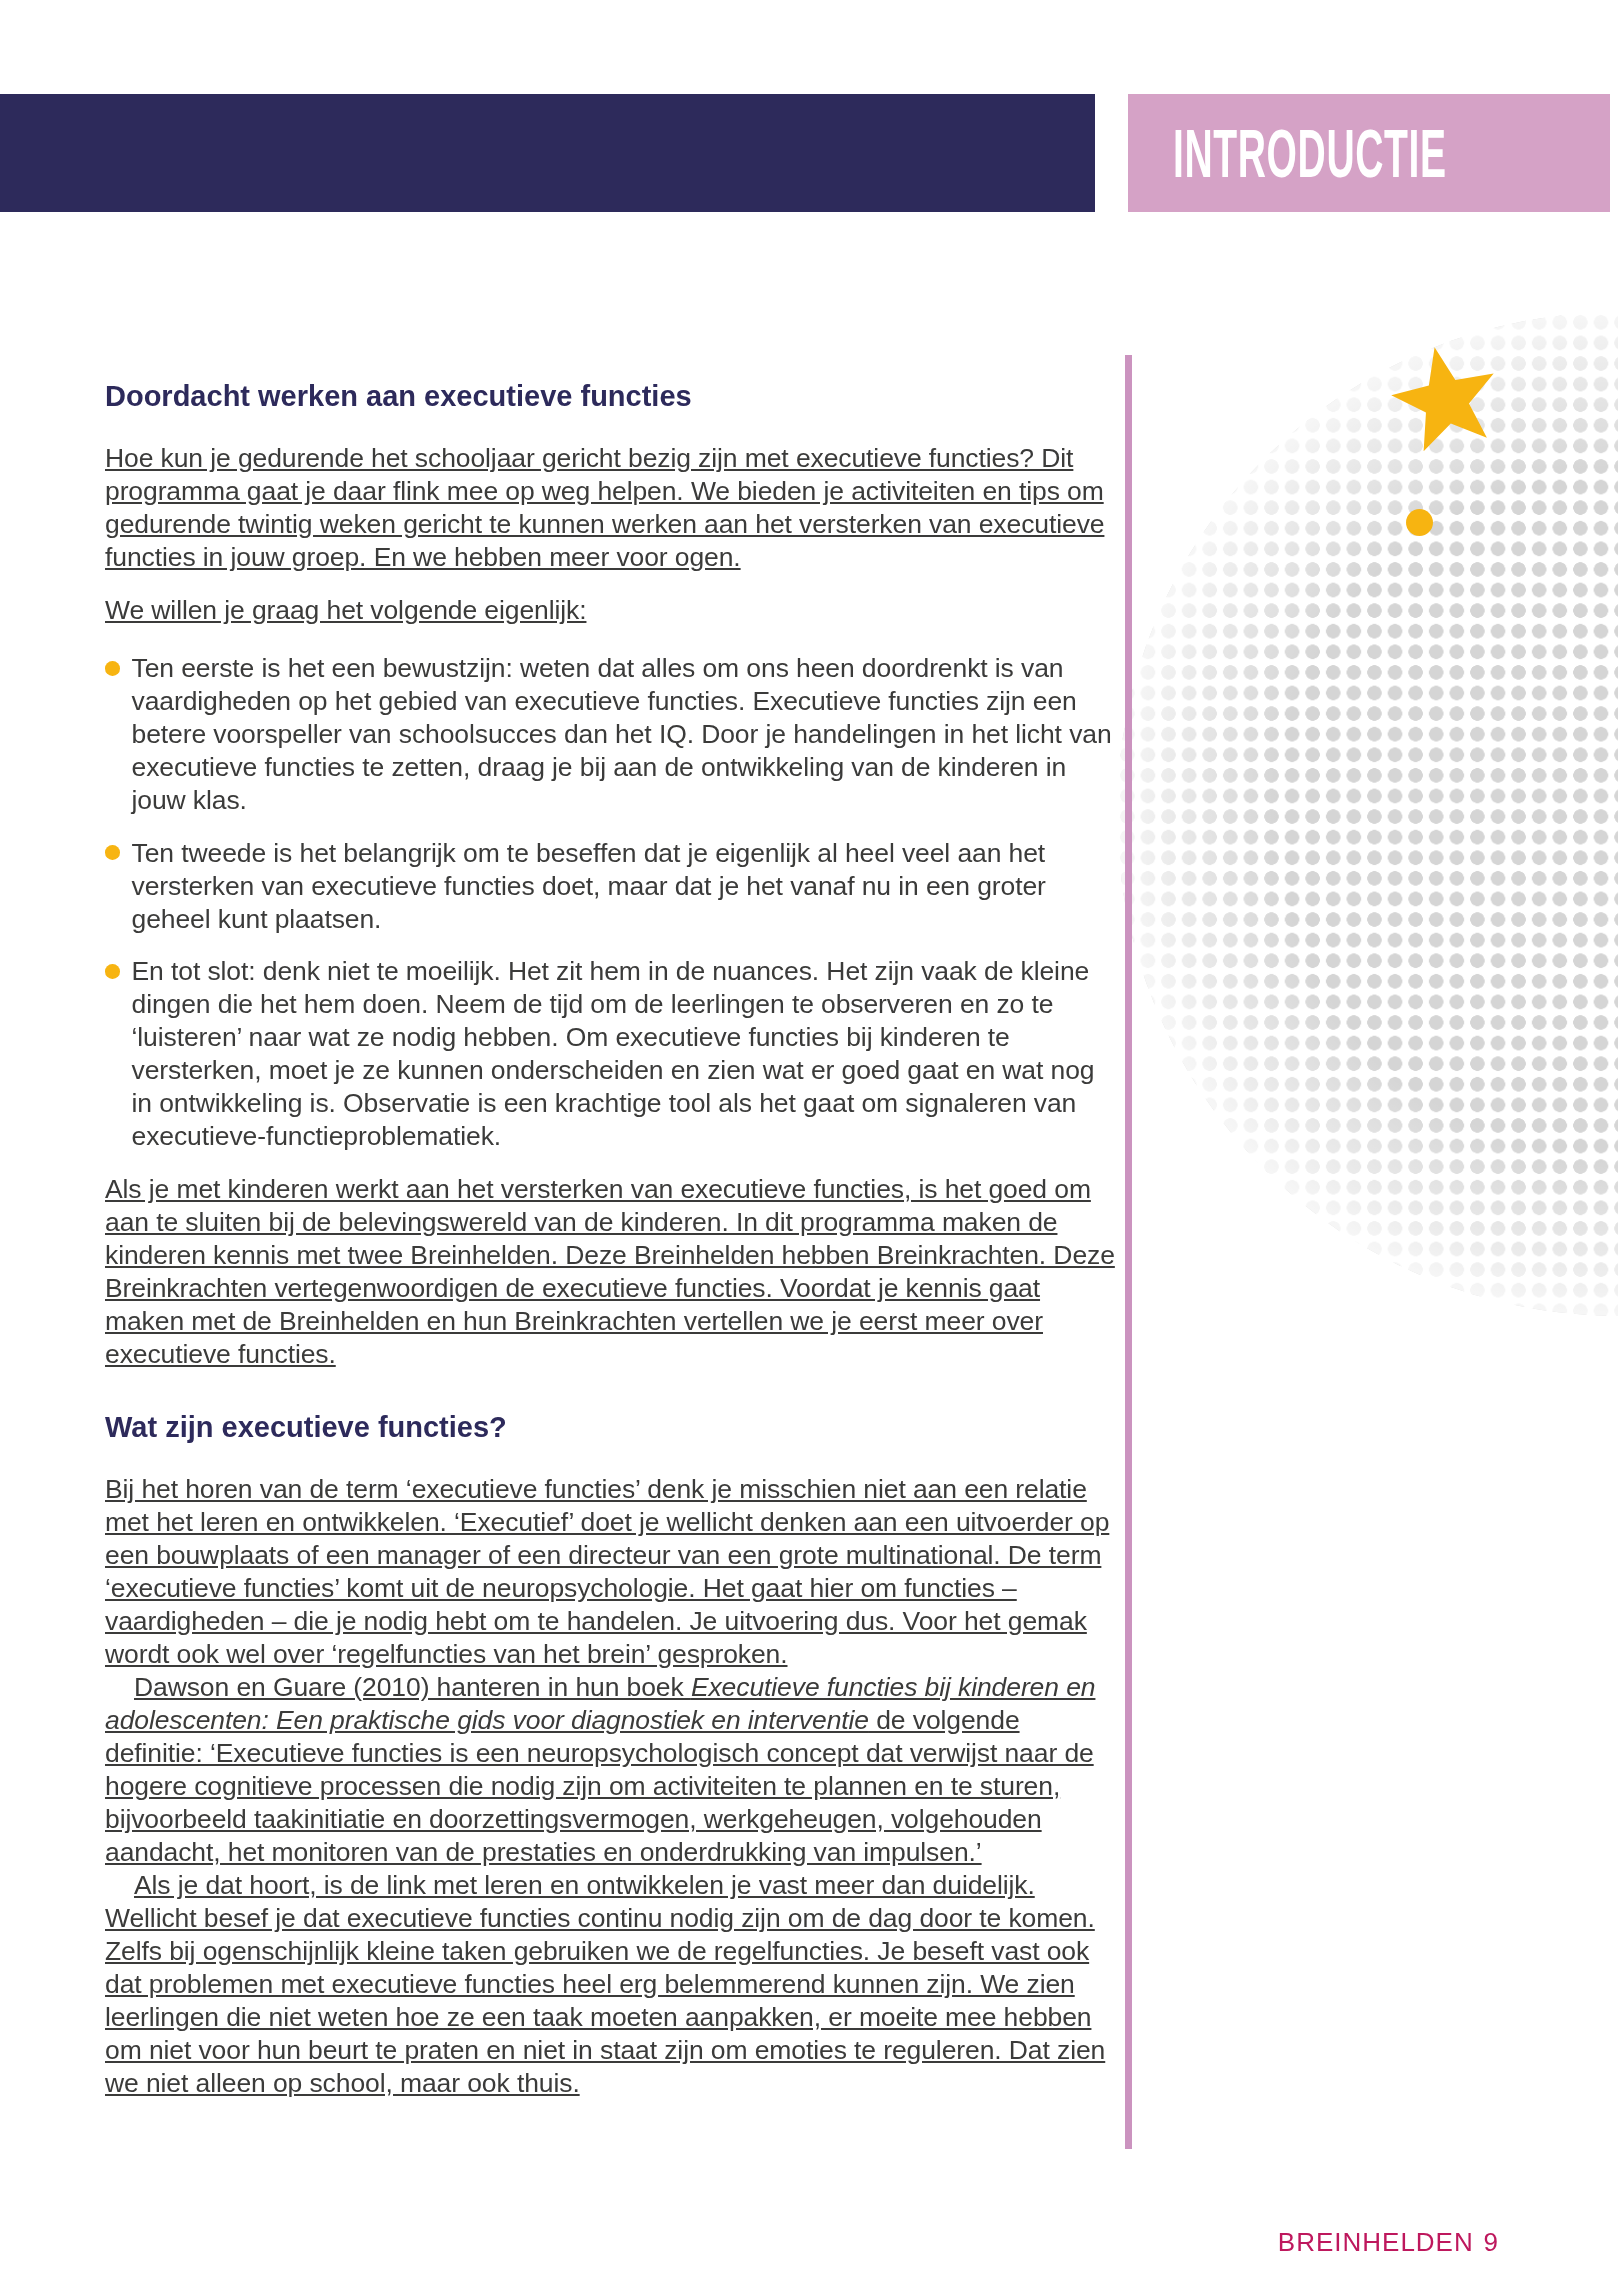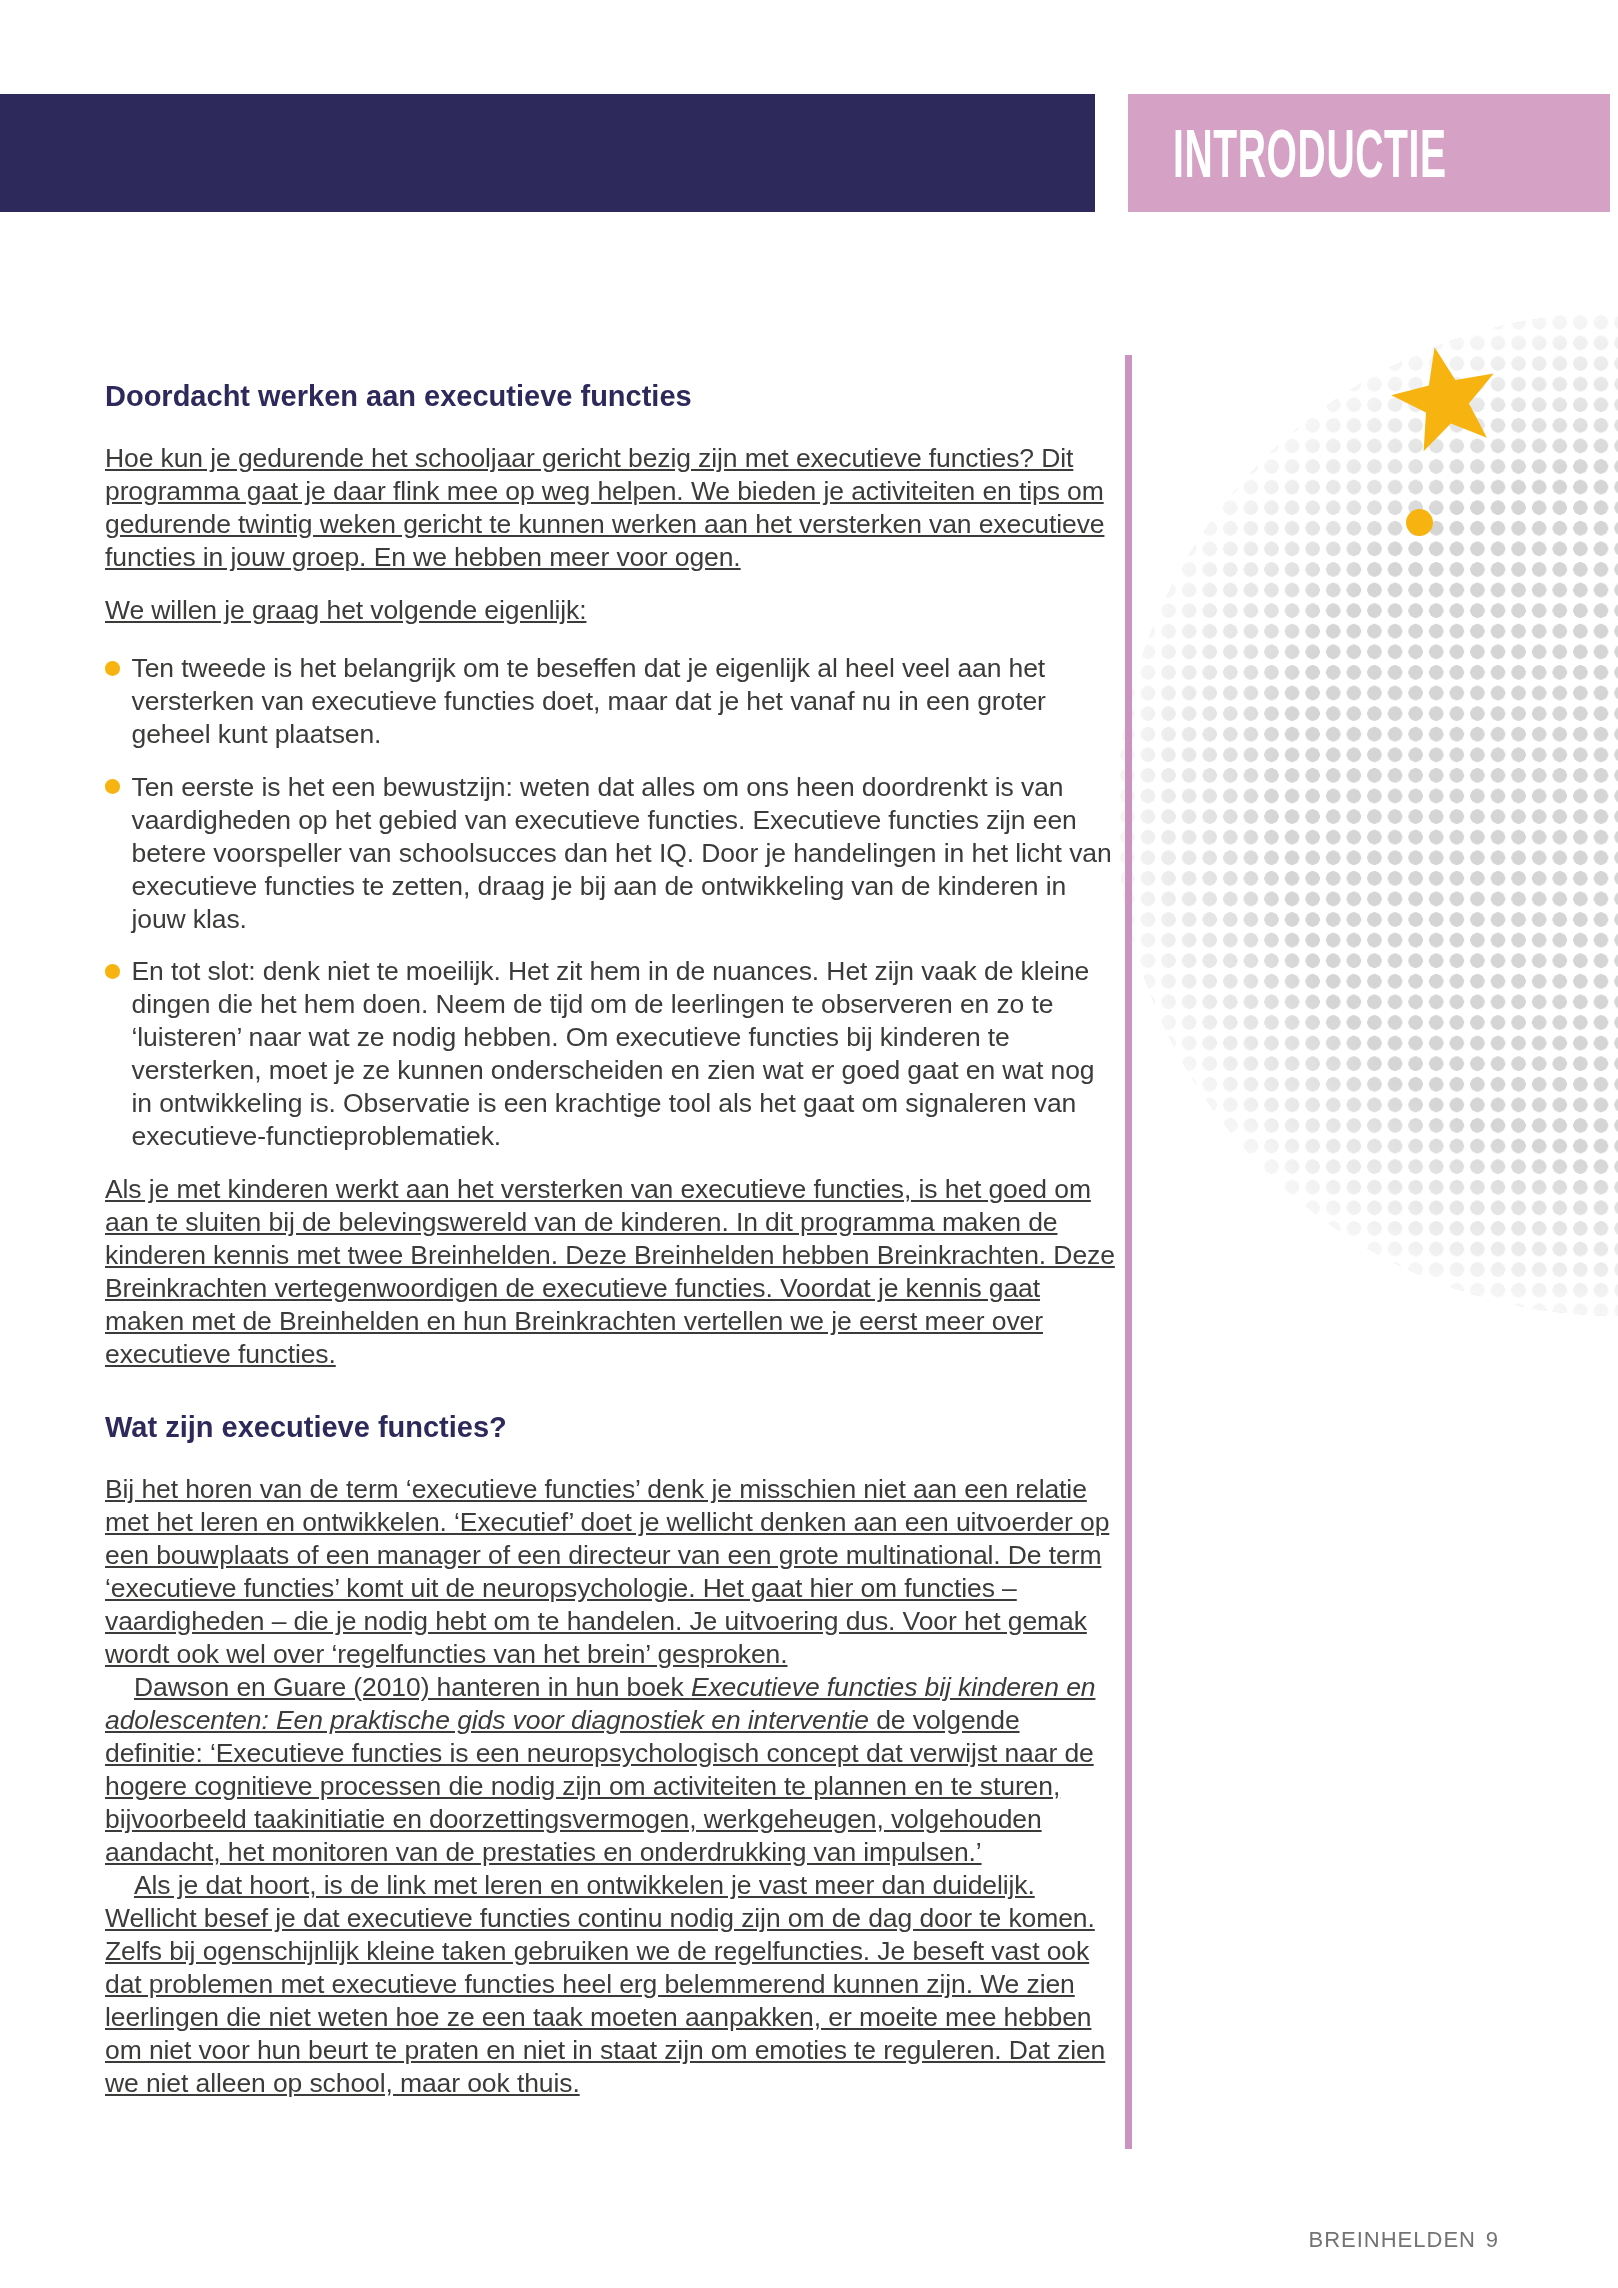--- a/index.html
+++ b/index.html
@@ -132,23 +132,23 @@
     width: 14.7px; height: 14.7px;
     border-radius: 50%;
     background: var(--yellow);
   }
   .content em { font-style: italic; }
 
   
   .footer {
     position: absolute;
     top: 2227px; right: 119px;
-    font-size: 22px;
+    font-size: 26px;
     letter-spacing: 1px;
-    color: #737373;
+    color: #be185d;
     white-space: nowrap;
   }
   .footer .pagenum { margin-left: 9.8px; }
 </style>
 </head>
 <body>
 
 <div class="page">
 
   <div class="header-bar"></div>
@@ -169,30 +169,30 @@
 
   <div class="content">
 
     <h1>Doordacht werken aan executieve functies</h1>
 
     <p>Hoe kun je gedurende het schooljaar gericht bezig zijn met executieve functies? Dit programma gaat je daar flink mee op weg helpen. We bieden je activiteiten en tips om gedurende twintig weken gericht te kunnen werken aan het versterken van executieve functies in jouw groep. En we hebben meer voor ogen.</p>
 
     <p class="lead">We willen je graag het volgende eigenlijk:</p>
 
     <ul class="bullet-list">
+      <li>
+        <span class="bdot"></span>
+        <span>Ten eerste is het een bewustzijn: weten dat alles om ons heen doordrenkt is van vaardigheden op het gebied van executieve functies. Executieve functies zijn een betere voorspeller van schoolsucces dan het IQ. Door je handelingen in het licht van executieve functies te zetten, draag je bij aan de ontwikkeling van de kinderen in jouw klas.</span>
+      </li>
       <li>
         <span class="bdot"></span>
         <span>Ten tweede is het belangrijk om te beseffen dat je eigenlijk al heel veel aan het versterken van executieve functies doet, maar dat je het vanaf nu in een groter geheel kunt plaatsen.</span>
       </li>
       <li>
         <span class="bdot"></span>
-        <span>Ten eerste is het een bewustzijn: weten dat alles om ons heen doordrenkt is van vaardigheden op het gebied van executieve functies. Executieve functies zijn een betere voorspeller van schoolsucces dan het IQ. Door je handelingen in het licht van executieve functies te zetten, draag je bij aan de ontwikkeling van de kinderen in jouw klas.</span>
-      </li>
-      <li>
-        <span class="bdot"></span>
         <span>En tot slot: denk niet te moeilijk. Het zit hem in de nuances. Het zijn vaak de kleine dingen die het hem doen. Neem de tijd om de leerlingen te observeren en zo te ‘luisteren’ naar wat ze nodig hebben. Om executieve functies bij kinderen te versterken, moet je ze kunnen onderscheiden en zien wat er goed gaat en wat nog in ontwikkeling is. Observatie is een krachtige tool als het gaat om signaleren van executieve-functieproblematiek.</span>
       </li>
     </ul>
 
     <p>Als je met kinderen werkt aan het versterken van executieve functies, is het goed om aan te sluiten bij de belevingswereld van de kinderen. In dit programma maken de kinderen kennis met twee Breinhelden. Deze Breinhelden hebben Breinkrachten. Deze Breinkrachten vertegenwoordigen de executieve functies. Voordat je kennis gaat maken met de Breinhelden en hun Breinkrachten vertellen we je eerst meer over executieve functies.</p>
 
     <h2>Wat zijn executieve functies?</h2>
 
     <p class="tight">Bij het horen van de term ‘executieve functies’ denk je misschien niet aan een relatie met het leren en ontwikkelen. ‘Executief’ doet je wellicht denken aan een uitvoerder op een bouwplaats of een manager of een directeur van een grote multinational. De term ‘executieve functies’ komt uit de neuropsychologie. Het gaat hier om functies – vaardigheden – die je nodig hebt om te handelen. Je uitvoering dus. Voor het gemak wordt ook wel over ‘regelfuncties van het brein’ gesproken.</p>
 

